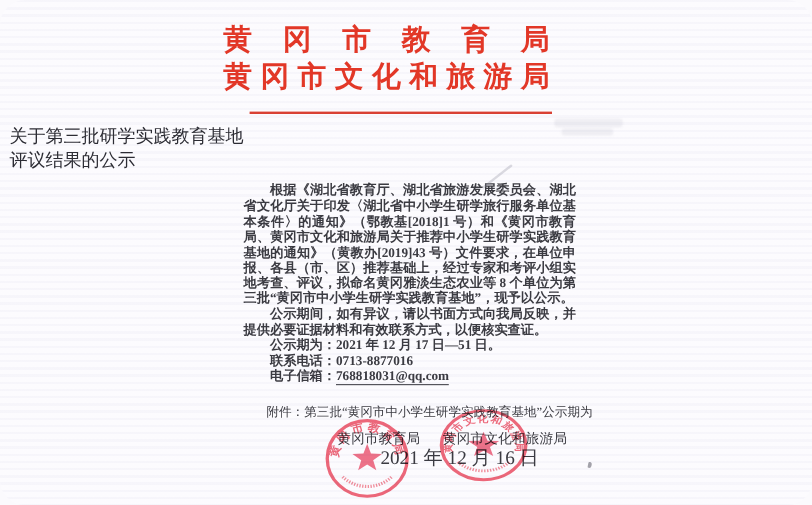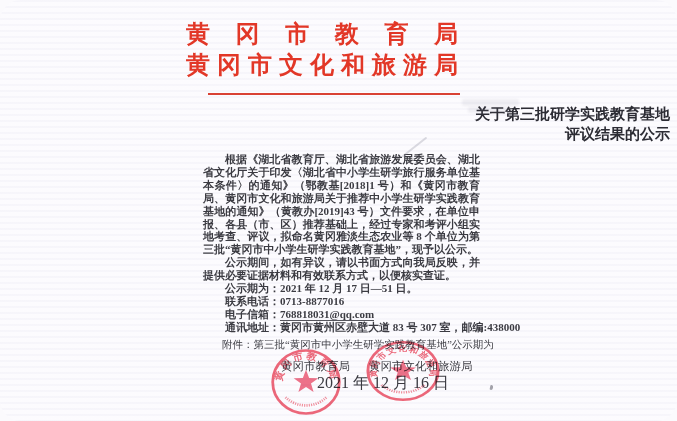--- a/index.html
+++ b/index.html
@@ -22,22 +22,22 @@
   .org-line{
     font-size:24px;line-height:29px;
     text-align:justify;text-align-last:justify;text-justify:inter-character;
   }
   .org-line + .org-line{margin-top:2px;}
   .divider{
     position:absolute;left:208px;top:93px;width:252px;height:2px;
     background:#d94134;
   }
   .doc-title{
-    position:absolute;left:8px;top:104px;width:662px;text-align:right;
-    font-weight:bold;font-size:15px;line-height:20px;color:#2c2c34;
+    position:absolute;left:8px;top:104px;width:662px;text-align:left;
+    font-weight:normal;font-size:15px;line-height:20px;color:#2c2c34;
   }
   .doc-body{
     position:absolute;left:203px;top:153px;width:277px;
     font-size:11px;line-height:12.9px;color:#3b3b42;font-weight:bold;
   }
   .doc-body p{margin:0;text-indent:2em;text-align:justify;text-justify:inter-ideograph;}
   .contact-line{margin:0;text-indent:2em;white-space:nowrap;}
   .email-value{border-bottom:1px solid #55555c;}
   .attachment{
     position:absolute;left:203px;top:338px;width:420px;
@@ -84,21 +84,20 @@
     <div>关于第三批研学实践教育基地</div>
     <div>评议结果的公示</div>
   </div>
 
   <div class="doc-body">
     <p>根据《湖北省教育厅、湖北省旅游发展委员会、湖北省文化厅关于印发〈湖北省中小学生研学旅行服务单位基本条件〉的通知》（鄂教基[2018]1 号）和《黄冈市教育局、黄冈市文化和旅游局关于推荐中小学生研学实践教育基地的通知》（黄教办[2019]43 号）文件要求，在单位申报、各县（市、区）推荐基础上，经过专家和考评小组实地考查、评议，拟命名黄冈雅淡生态农业等 8 个单位为第三批“黄冈市中小学生研学实践教育基地”，现予以公示。</p>
     <p>公示期间，如有异议，请以书面方式向我局反映，并提供必要证据材料和有效联系方式，以便核实查证。</p>
     <div class="contact-line">公示期为：2021 年 12 月 17 日—51 日。</div>
     <div class="contact-line">联系电话：0713-8877016</div>
     <div class="contact-line"><span>电子信箱：</span><span class="email-value">768818031@qq.com</span></div>
-    <div class="contact-line">通讯地址：黄冈市黄州区赤壁大道 83 号 307 室，邮编:438000</div>
   </div>
 
   <div class="attachment">附件：第三批“黄冈市中小学生研学实践教育基地”公示期为</div>
 
   <div class="sig-orgs">
     <span>黄冈市教育局</span>
     <span>黄冈市文化和旅游局</span>
   </div>
   <div class="sig-date">2021 年 12 月 16 日</div>
 

